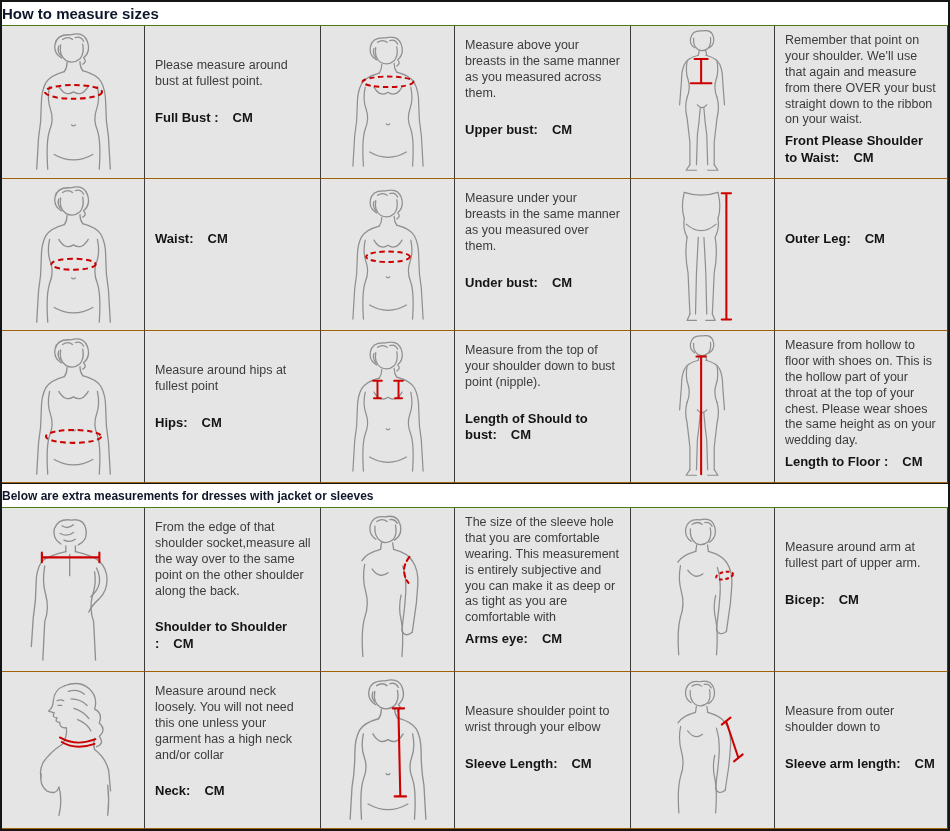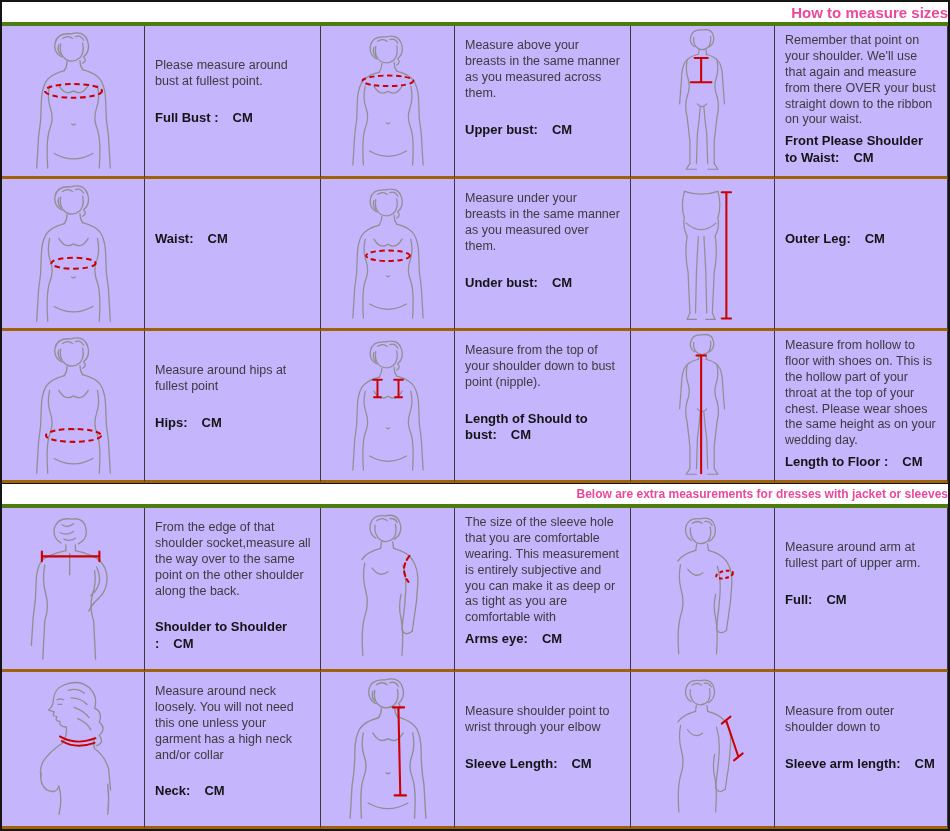--- a/index.html
+++ b/index.html
@@ -12,32 +12,32 @@
   .sheet {
     width:950px; height:831px;
     border:2px solid #151515;
     display:grid;
     grid-template-columns:143px 176px 134px 176px 144px 173px;
     grid-template-rows:24px 153px 152px 152px 25px 164px 157px;
     background:#fff;
   }
   .bar {
     grid-column:1 / -1;
-    display:flex; align-items:center; justify-content:flex-end;
-    font-weight:bold; color:#ec4899;
-    border-bottom:4px solid #4d7c0f;
+    display:flex; align-items:center; justify-content:flex-start;
+    font-weight:bold; color:#0f172a;
+    border-bottom:1px solid #4d7c0f;
     font-size:15px;
     background:#fff;
   }
   .bar.sub { font-size:12px; border-top:1px solid #151515; }
   .cell {
     border-right:1px solid #3a3a3a;
-    border-bottom:3px solid #a16207;
+    border-bottom:1px solid #a16207;
     overflow:hidden;
-    background:#c4b5fd;
+    background:#e5e5e5;
   }
   .cell.fig { display:flex; align-items:center; justify-content:center; }
   .cell.txt { padding:12px 9px 6px 10px; font-size:12.5px; line-height:1.27; }
   .cell.txt.low { padding-top:32px; }
   .cell.txt.packed { padding-top:7px; }
   .ins { color:#3c3c3c; }
   .lbl { font-weight:bold; color:#141414; font-size:13px; margin-top:20px; }
   .packed .lbl { margin-top:5px; }
   .unit { margin-left:14px; }
   svg { display:block; }
@@ -262,21 +262,21 @@
     <p class="lbl"><span>Arms eye:</span><span class="unit">CM</span></p>
   </div>
   <div class="cell fig">
     <svg width="108" height="144" viewBox="0 0 120 160">
       <use href="#sym-armfig"></use>
       <ellipse cx="84" cy="64" rx="9.5" ry="4" transform="rotate(-12 84 64)" fill="none" stroke="#cc0000" stroke-width="2.2" stroke-dasharray="4 3"></ellipse>
     </svg>
   </div>
   <div class="cell txt low">
     <p class="ins">Measure around arm at fullest part of upper arm.</p>
-    <p class="lbl"><span>Full:</span><span class="unit">CM</span></p>
+    <p class="lbl"><span>Bicep:</span><span class="unit">CM</span></p>
   </div>
 
   <div class="cell fig">
     <svg width="122" height="141" viewBox="0 0 130 150">
       <use href="#sym-profile"></use>
       <g fill="none" stroke="#cc0000" stroke-width="2" stroke-linecap="round">
         <path d="M51,61 Q68,71 89,63 M53,66 Q68,75 88,68"></path>
       </g>
     </svg>
   </div>

